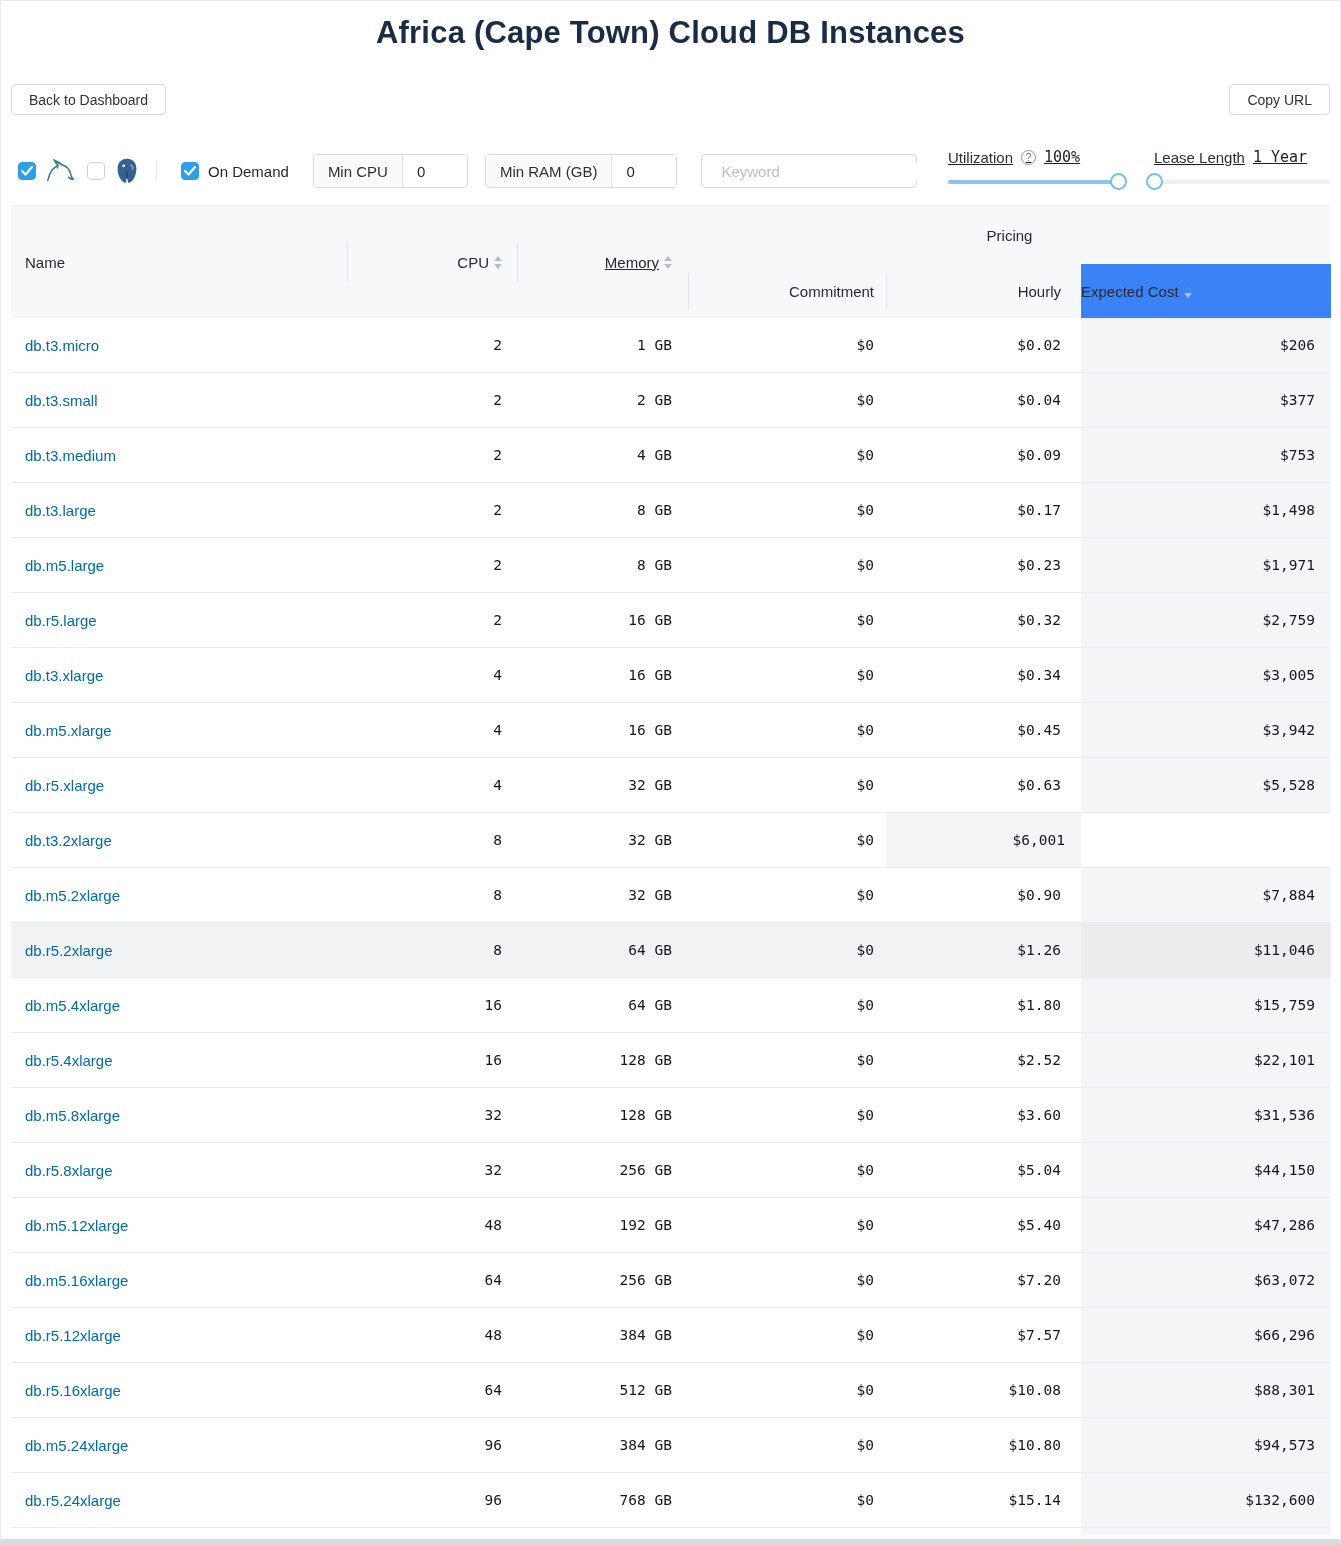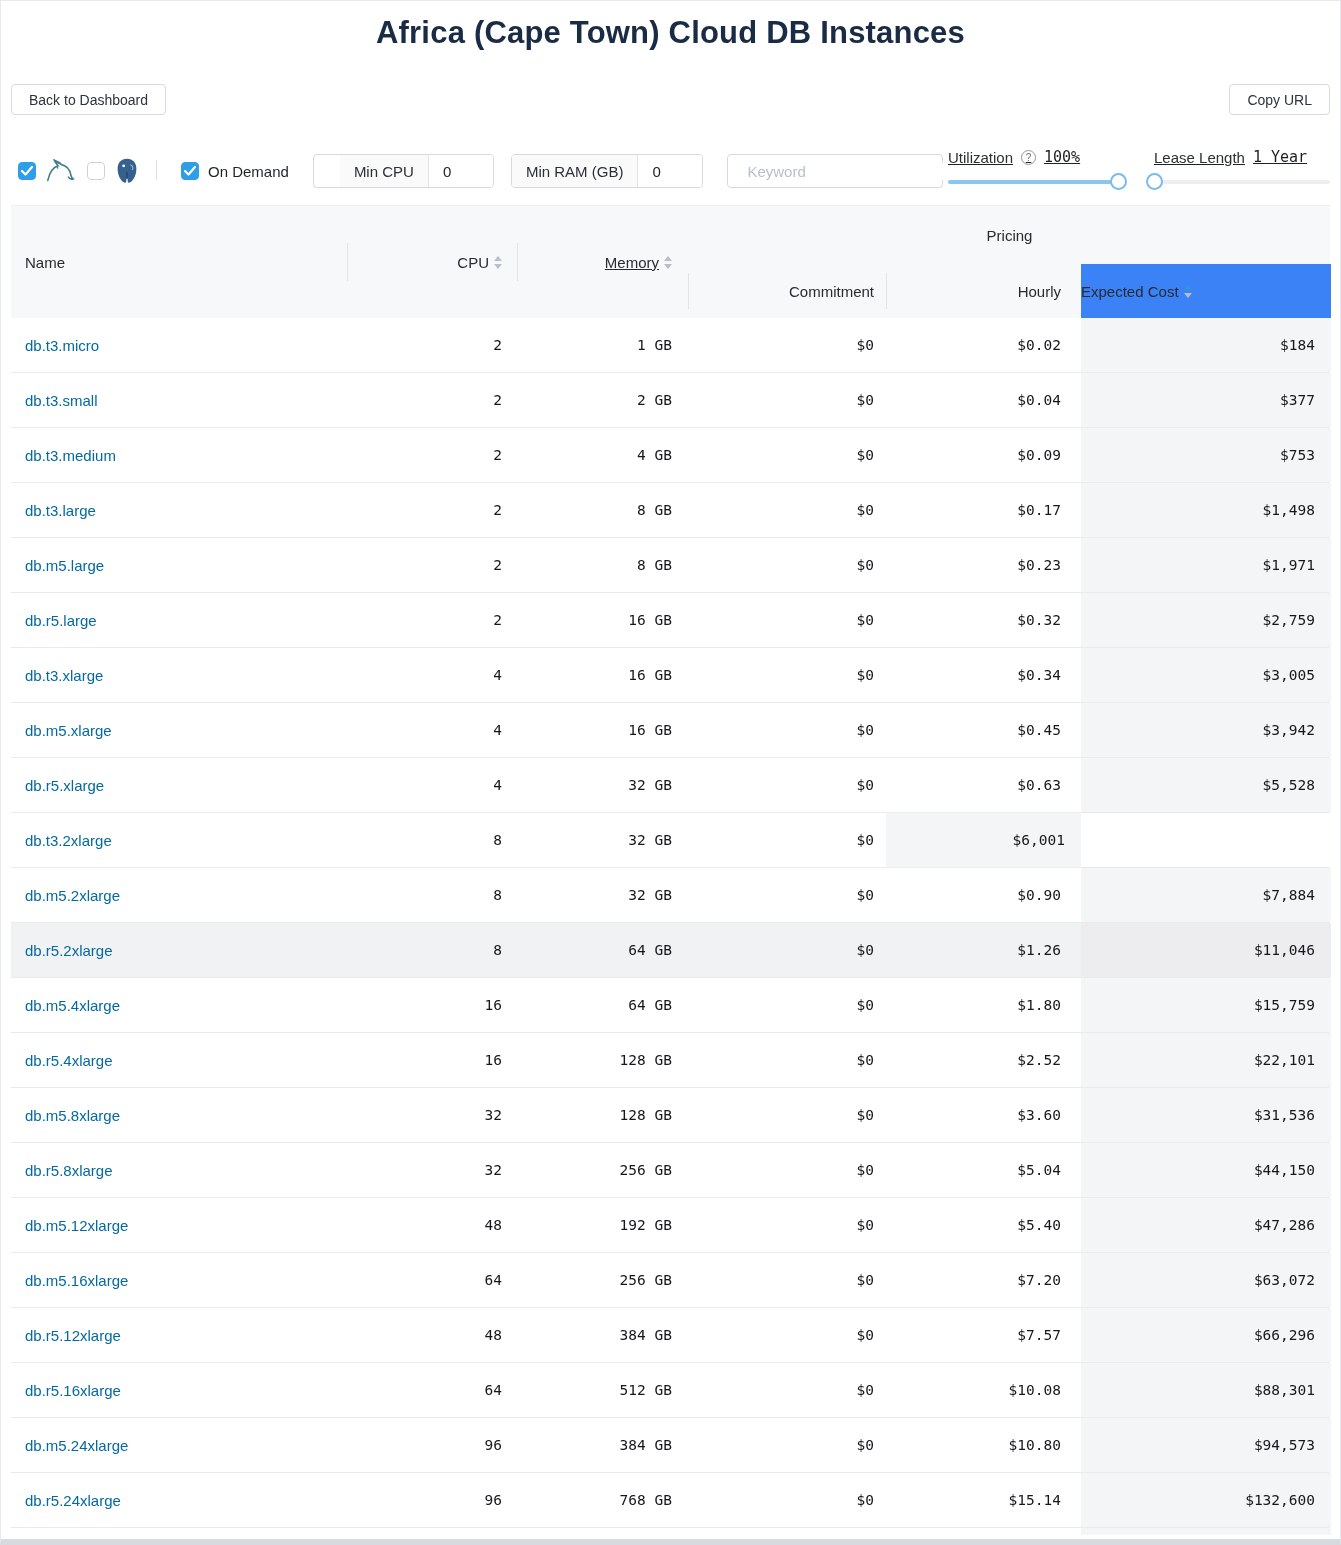--- a/index.html
+++ b/index.html
@@ -136,21 +136,21 @@
 
     <span class="vdiv" style="margin-left:14px; margin-top:12px;"></span>
 
     <span class="cb checked" style="margin-left:24px; margin-top:14px;">
       <svg width="12" height="10" viewBox="0 0 12 10">
         <polyline points="1,5 4.5,8.5 11,1" fill="none" stroke="#fff" stroke-width="2.2" stroke-linecap="round" stroke-linejoin="round"></polyline>
       </svg>
     </span>
     <span class="ondemand-label" style="margin-left:9px; margin-top:15px;">On Demand</span>
 
-    <div class="igroup" style="margin-left:24px; margin-top:6px;padding-left:26px;">
+    <div class="igroup" style="margin-left:24px; margin-top:6px;">
       <span class="glabel">Min CPU</span>
       <input type="text" value="0" style="">
     </div>
 
     <div class="igroup" style="margin-left:17px; margin-top:6px;">
       <span class="glabel">Min RAM (GB)</span>
       <input type="text" value="0" style="">
     </div>
 
     <div class="search" style="margin-left:24px; margin-top:6px;">
@@ -218,21 +218,21 @@
 
     <div class="tbody">
         <div class="row cols">
     <div class="cell name">
             <a class="ilink">db.t3.micro</a>
           </div>
     <div class="cell num">2</div>
     <div class="cell num">1 GB</div>
     <div class="cell num commit">$0</div>
     <div class="cell num hourly">$0.02</div>
-    <div class="cell num expected">$184</div>
+    <div class="cell num expected">$206</div>
   </div>
         <div class="row cols">
     <div class="cell name">
             <a class="ilink">db.t3.small</a>
           </div>
     <div class="cell num">2</div>
     <div class="cell num">2 GB</div>
     <div class="cell num commit">$0</div>
     <div class="cell num hourly">$0.04</div>
     <div class="cell num expected">$377</div>

